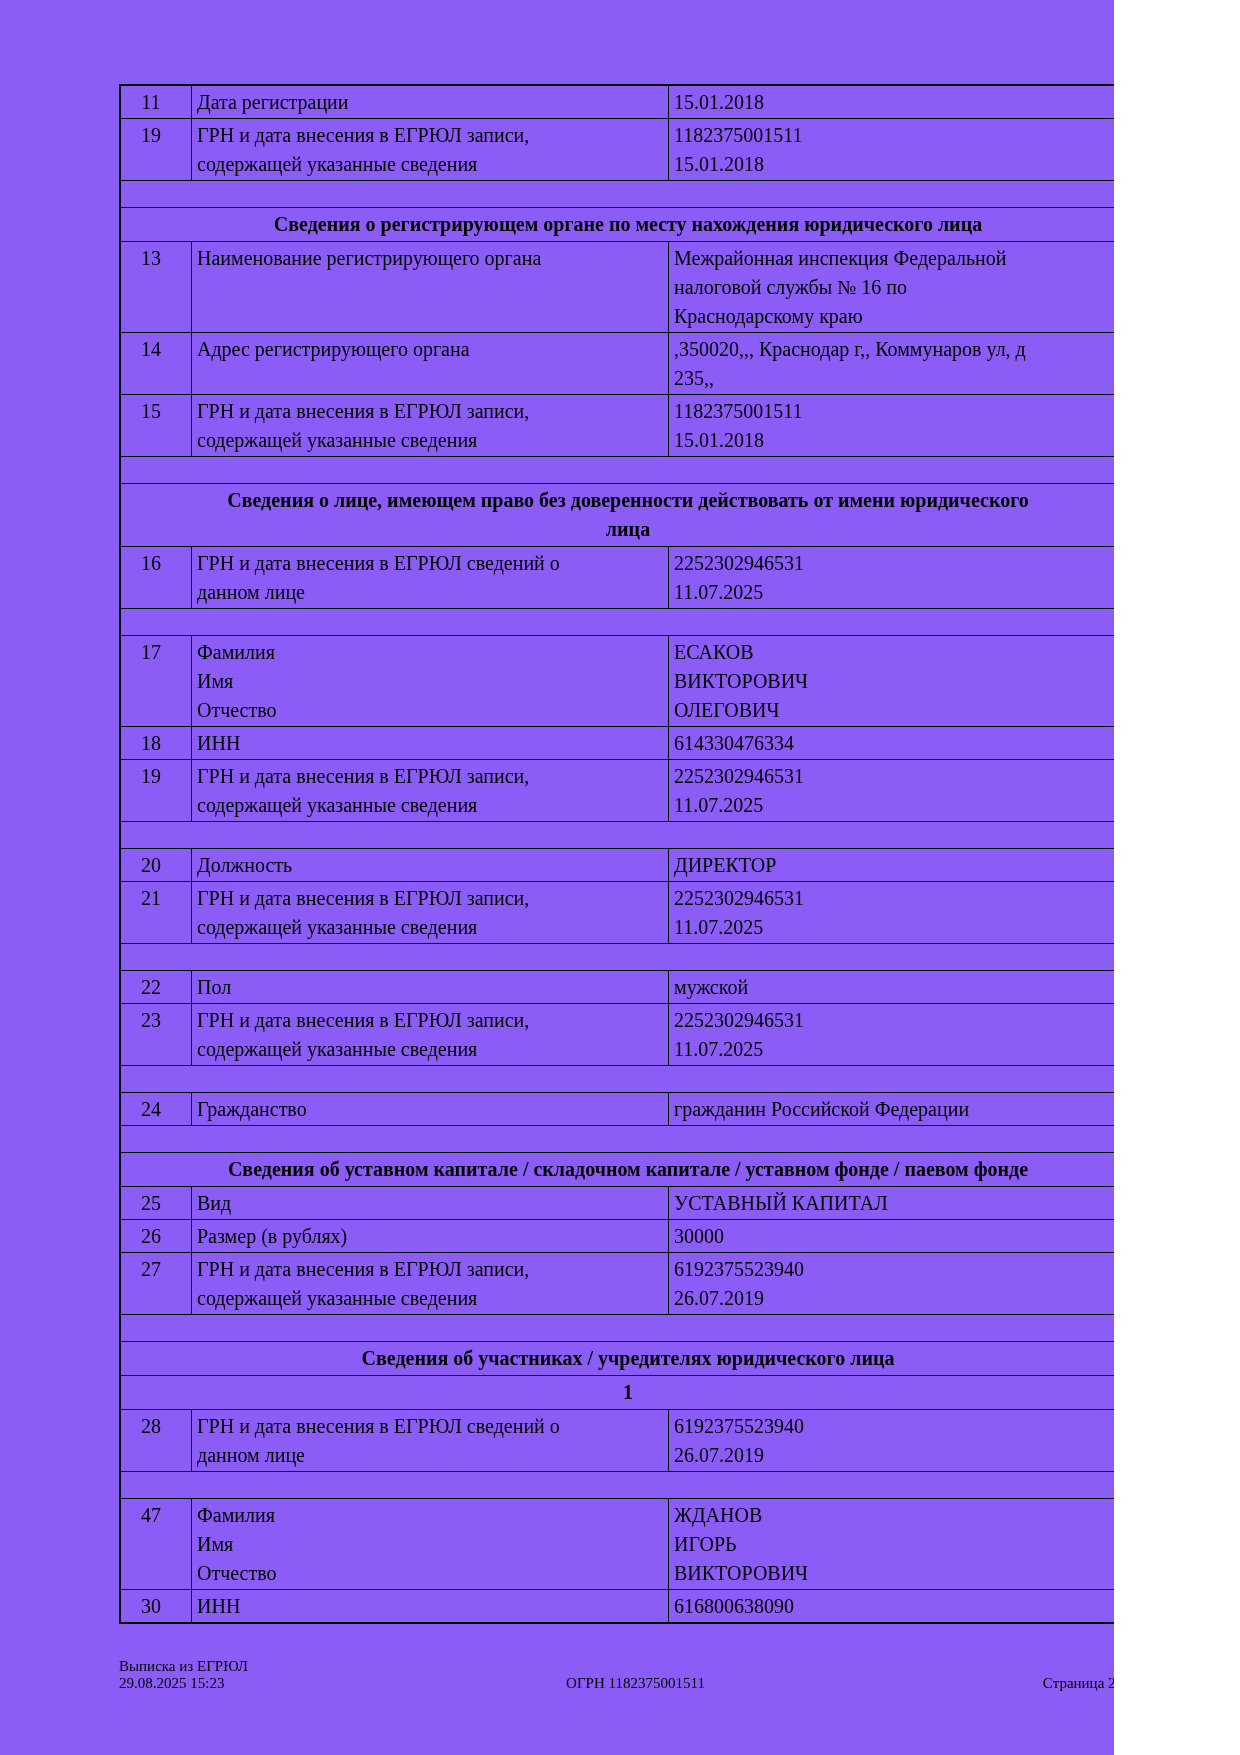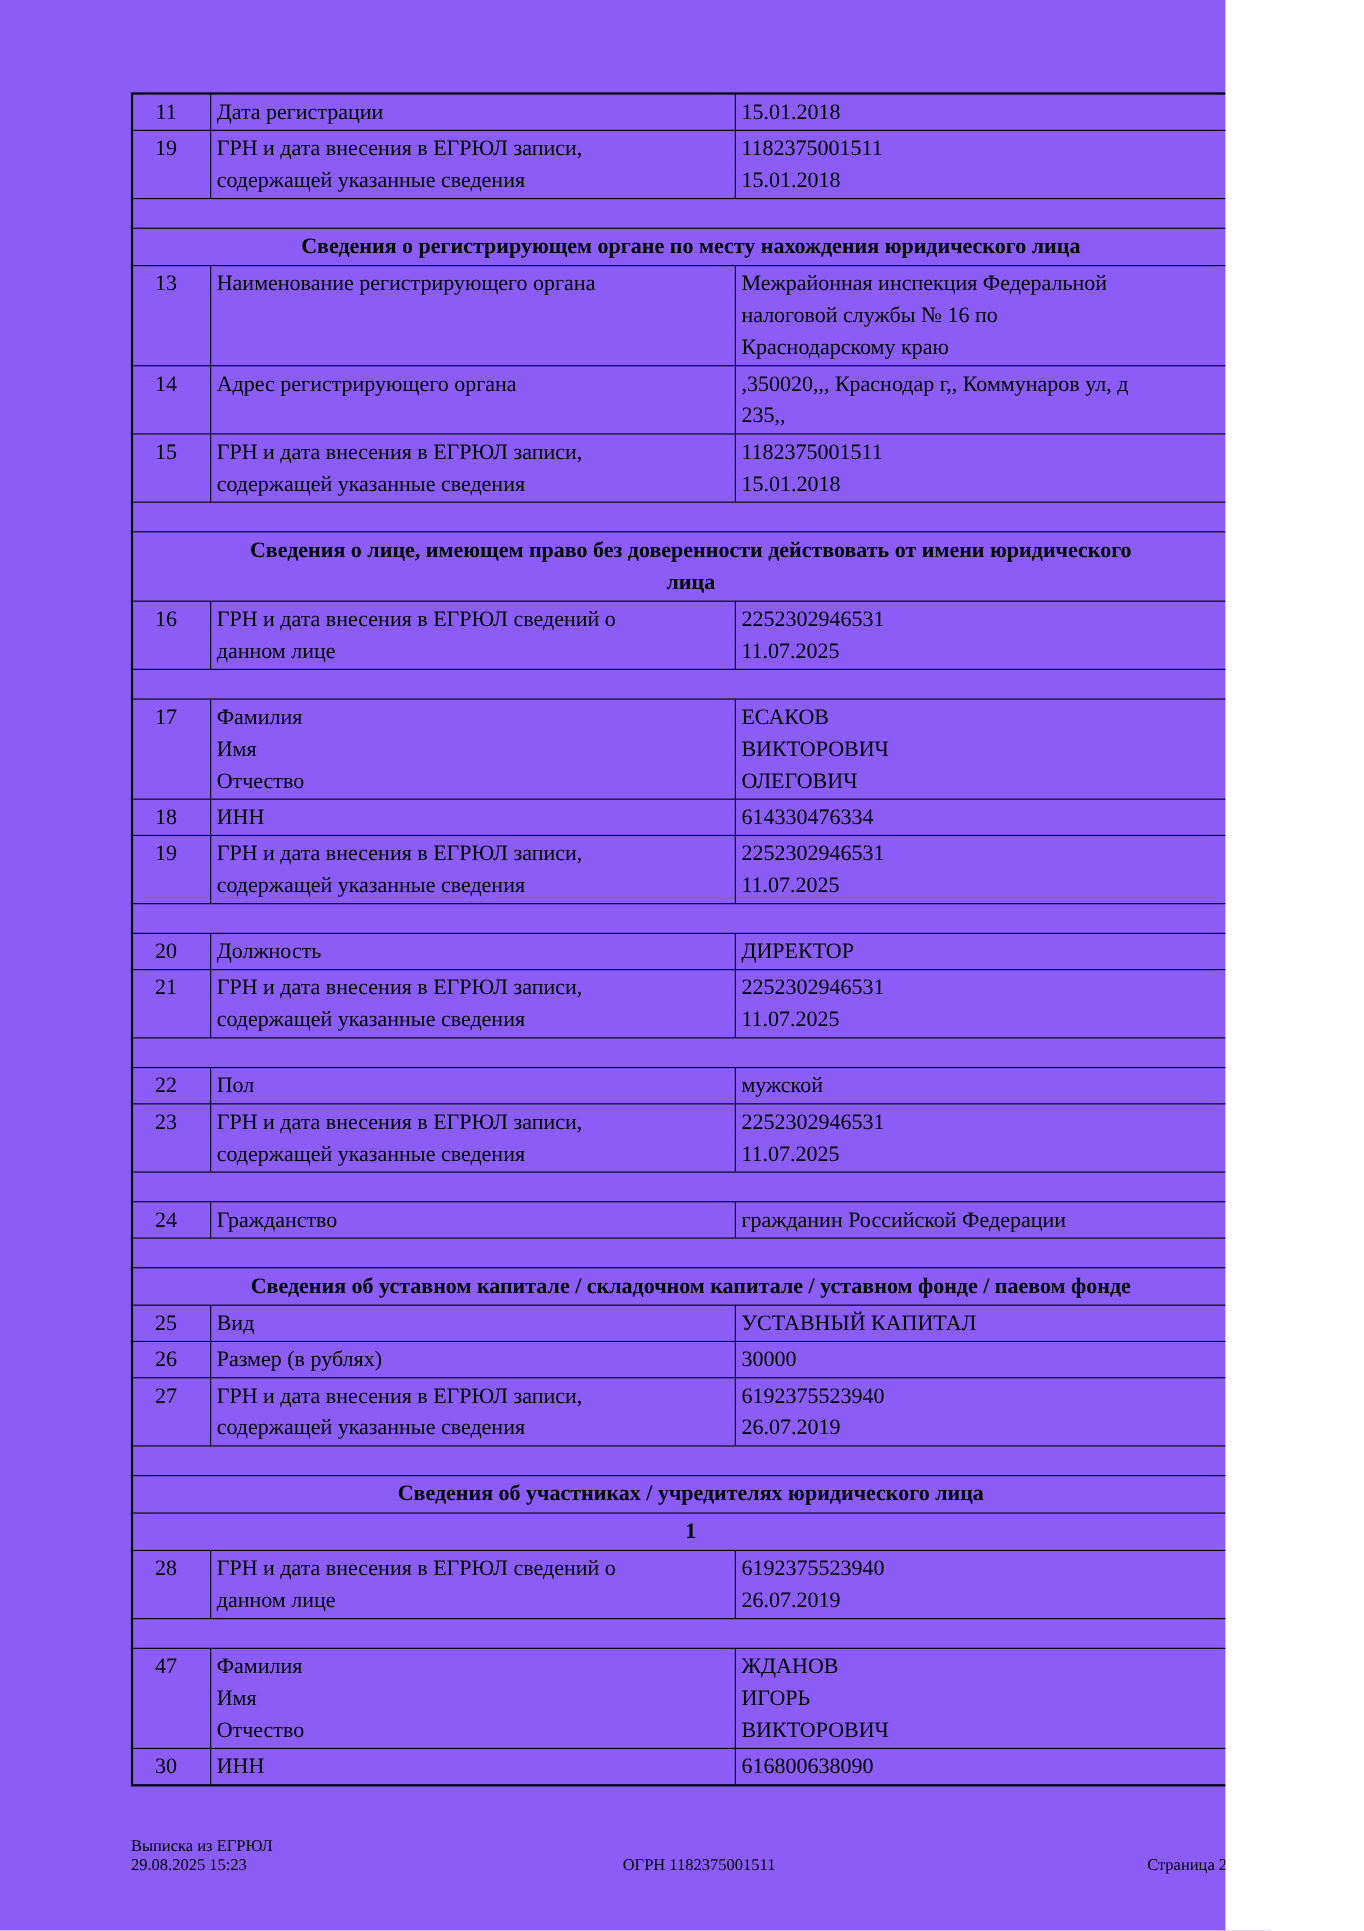--- a/index.html
+++ b/index.html
@@ -66,21 +66,20 @@
   }
   .row.section .cell div,
   .row.subheader .cell div { white-space: normal; }
   .footer {
     position: absolute;
     left: 119px;
     top: 1658px;
     width: 1033px;
     font-size: 15px;
     line-height: 17px;
-    margin-top: 13px;
   }
   .footer-line2 {
     display: flex;
     align-items: flex-end;
   }
   .footer-left { width: 340px; }
   .footer-center { flex: 1 1 auto; text-align: center; }
   .footer-right { width: 340px; text-align: right; }
 </style>
 </head>

